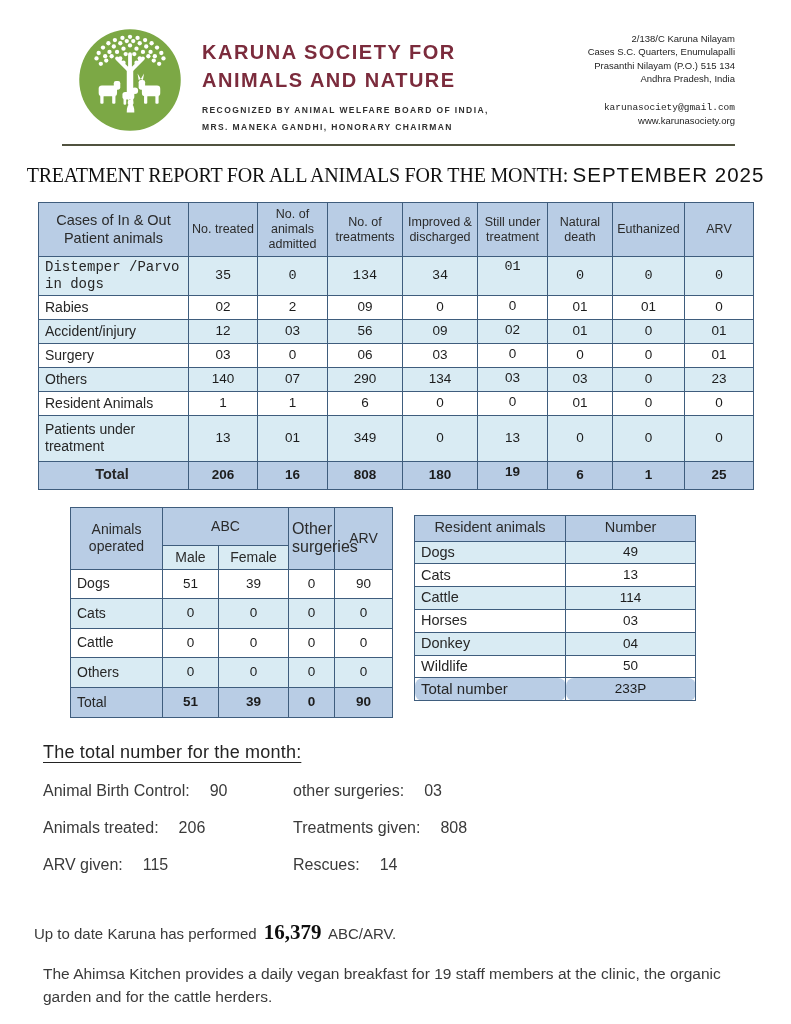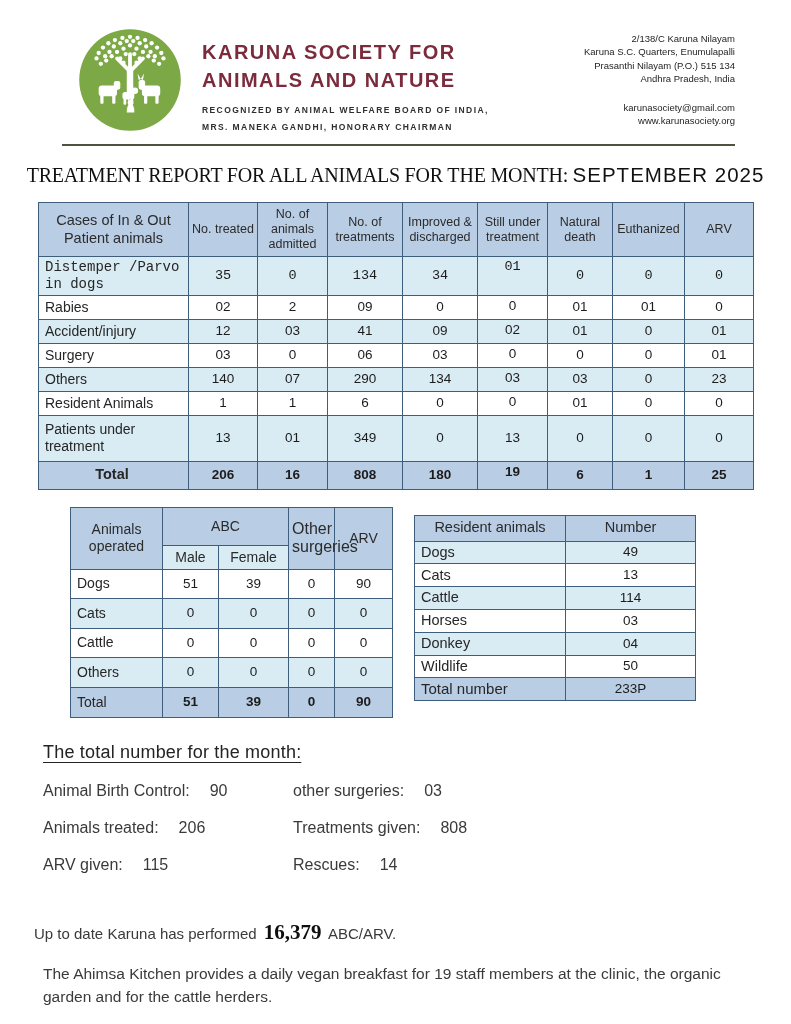--- a/index.html
+++ b/index.html
@@ -7,21 +7,21 @@
   body { height:1024px; overflow:hidden; }
 
   
   .header { display:flex; align-items:flex-start; padding:26px 56px 0 76px; }
   .logo-wrap { width:112px; flex:0 0 112px; }
   .org-block { margin-left:14px; padding-top:12px; }
   .org-name { font-size:20px; font-weight:bold; letter-spacing:1.5px; color:#7b2b3c; line-height:1.4; }
   .recognized { font-size:8.5px; letter-spacing:1.4px; color:#2f2f2f; margin-top:11px; font-weight:bold; }
   .recognized + .recognized { margin-top:7px; }
   .addr-block { margin-left:auto; text-align:right; font-size:9.5px; line-height:1.4; color:#1e1e1e; padding-top:6px; }
-  .addr-contact { margin-top:16px; }
+  .addr-contact { margin-top:16px;font-family:Liberation Mono, monospace; }
   .header-rule { height:0; border-top:2.5px solid #50523f; margin:6px 56px 0 62px; }
 
   
   .title { text-align:center; margin-top:17px; white-space:nowrap; }
   .title-serif { font-family:"Liberation Serif", serif; font-size:20px; letter-spacing:-0.2px; color:#111; }
   .title-sans  { font-size:20.5px; letter-spacing:1px; color:#111; }
 
   
   table { border-collapse:collapse; table-layout:fixed; }
   th, td { border:1px solid #3f5d7d; text-align:center; vertical-align:middle; padding:2px 3px; line-height:1.2; }
@@ -54,21 +54,21 @@
   .t2 tr.drow { height:29.5px; }
   .t2 tr.total { height:30px; }
   .t2 tr.total td.lbl { font-weight:normal; }
 
   
   .t3wrap { margin-left:21px; margin-top:8px; }
   .t3 { width:281px; }
   .t3 th { font-size:14.5px; height:26px; }
   .t3 tr { height:22.8px; }
   .t3 td.lbl { font-size:14.5px; }
-  .t3 tr.total td { font-weight:normal; background:#b9cde5; }
+  .t3 tr.total td { font-weight:normal; background:#b9cde5;border-radius:8px; }
   .t3 tr.total td.lbl { font-size:15px; }
 
   
   .summary { margin:24px 0 0 43px; color:#3a3a3a; }
   .sum-head { font-size:18px; color:#232323; text-decoration:underline; text-underline-offset:4px; letter-spacing:0.2px; }
   .sum-row { display:flex; margin-top:19px; font-size:16px; }
   .pair { display:flex; }
   .pair.p1 { width:250px; flex:0 0 250px; }
   .pair .val { margin-left:20px; }
 
@@ -158,21 +158,21 @@
 
   <div class="org-block">
     <div class="org-name">KARUNA SOCIETY FOR</div>
     <div class="org-name">ANIMALS AND NATURE</div>
     <div class="recognized">RECOGNIZED BY ANIMAL WELFARE BOARD OF INDIA,</div>
     <div class="recognized">MRS. MANEKA GANDHI, HONORARY CHAIRMAN</div>
   </div>
 
   <div class="addr-block">
     <div>2/138/C Karuna Nilayam</div>
-    <div>Karuna S.C. Quarters, Enumulapalli</div>
+    <div>Cases S.C. Quarters, Enumulapalli</div>
     <div>Prasanthi Nilayam (P.O.) 515 134</div>
     <div>Andhra Pradesh, India</div>
     <div class="addr-contact">karunasociety@gmail.com</div>
     <div>www.karunasociety.org</div>
   </div>
 </div>
 <div class="header-rule"></div>
 
 <div class="title">
   <span class="title-serif">TREATMENT REPORT FOR ALL ANIMALS FOR THE MONTH:</span>
@@ -222,21 +222,21 @@
     <td>0</td>
     <td class="vt">0</td>
     <td>01</td>
     <td>01</td>
     <td>0</td>
   </tr>
   <tr class="alt h24">
     <td class="lbl">Accident/injury</td>
     <td>12</td>
     <td>03</td>
-    <td>41</td>
+    <td>56</td>
     <td>09</td>
     <td class="vt">02</td>
     <td>01</td>
     <td>0</td>
     <td>01</td>
   </tr>
   <tr class="h24">
     <td class="lbl">Surgery</td>
     <td>03</td>
     <td>0</td>

